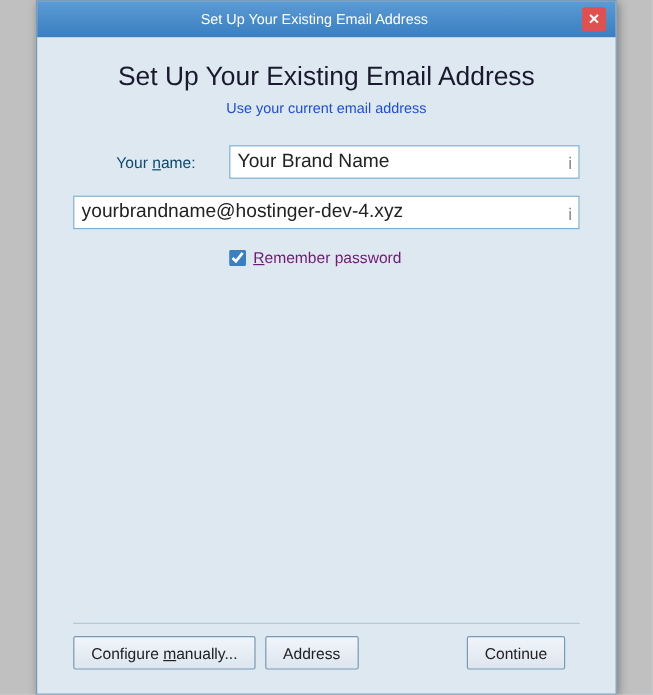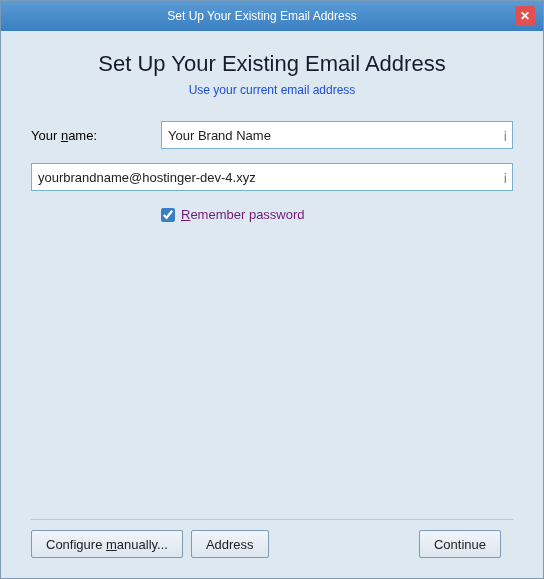--- a/index.html
+++ b/index.html
@@ -13,21 +13,21 @@
       display: flex;
       align-items: center;
       justify-content: center;
       width: 544px;
       height: 579px;
       font-family: 'Segoe UI', Tahoma, Geneva, Verdana, sans-serif;
       font-size: 13px;
     }
 
     .window {
-      width: 544px;
+      width: 484px;
       height: 579px;
       background: #dde8f0;
       border: 1px solid #7a9ab5;
       display: flex;
       flex-direction: column;
       box-shadow: 2px 2px 8px rgba(0,0,0,0.4);
     }
 
     .title-bar {
       background: linear-gradient(to bottom, #5b9bd5, #3a7fc1);
@@ -93,23 +93,23 @@
       margin-bottom: 16px;
     }
 
     .form-row {
       display: flex;
       align-items: center;
     }
 
     .form-label {
       width: 130px;
-      text-align: left;
-      padding-right: 12px;
-      color: #000000;
+      text-align: right;
+      padding-right: 28px;
+      color: #0c4a6e;
       font-size: 13px;
       flex-shrink: 0;
     }
 
     .form-label .underline {
       text-decoration: underline;
     }
 
     .input-wrapper {
       flex: 1;
@@ -117,21 +117,21 @@
       display: flex;
       align-items: center;
     }
 
     .form-input {
       width: 100%;
       height: 28px;
       border: 1px solid #7ab0d0;
       background: white;
       padding: 3px 30px 3px 6px;
-      font-size: 13px;
+      font-size: 16px;
       color: #222;
       outline: none;
       border-radius: 0;
     }
 
     .input-icon {
       position: absolute;
       right: 6px;
       color: #888;
       font-size: 14px;

